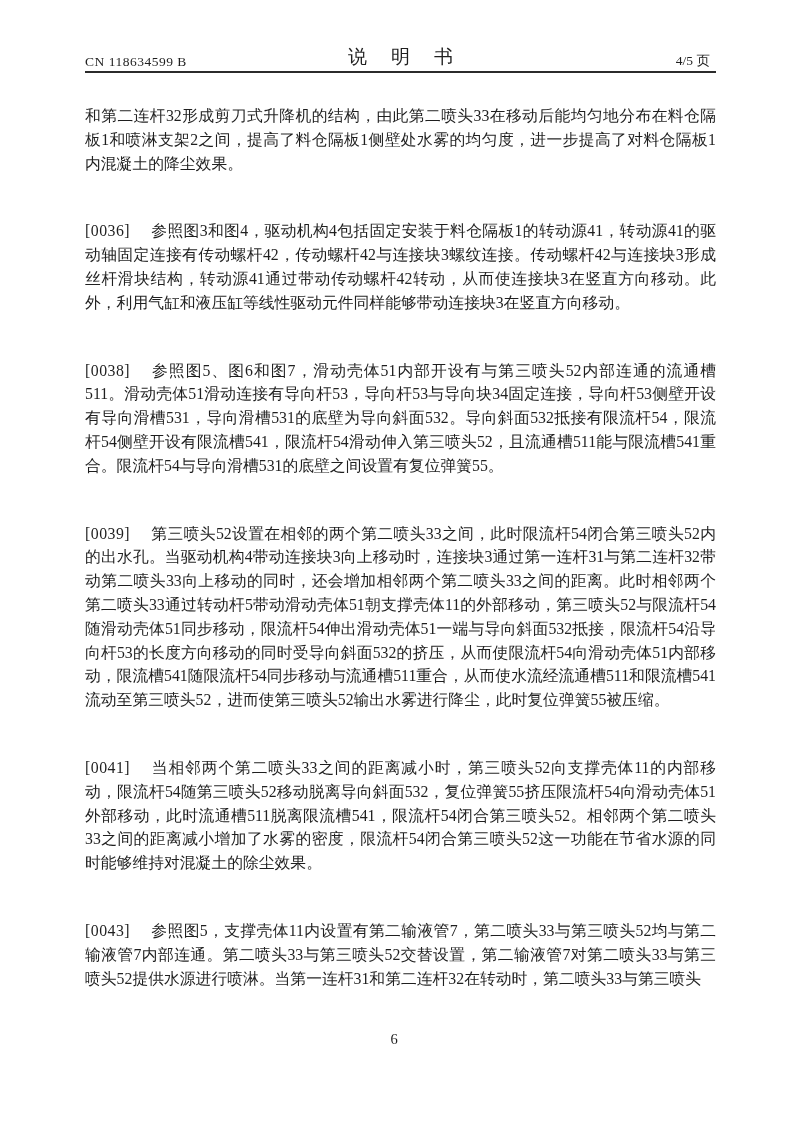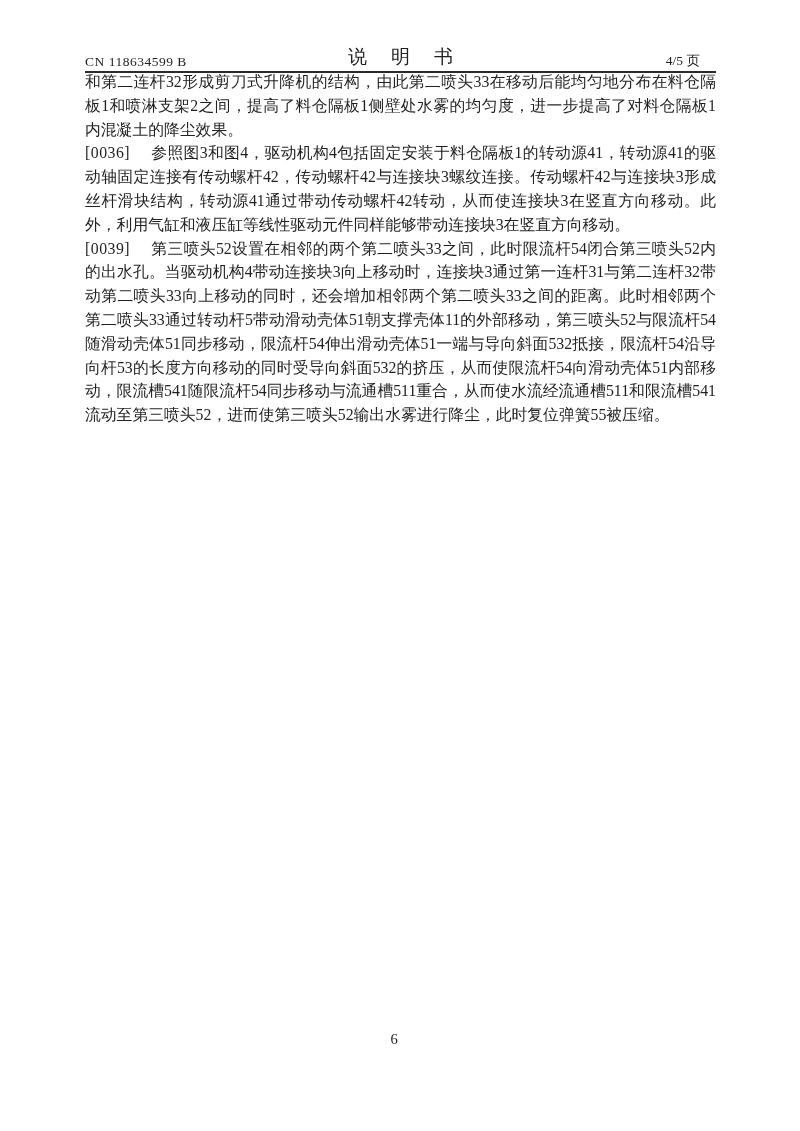--- a/index.html
+++ b/index.html
@@ -37,52 +37,53 @@
     right: 0;
     bottom: 0;
     text-align: center;
     font-size: 19px;
     letter-spacing: 24px;
     text-indent: 24px;
     white-space: nowrap;
   }
   .page-indicator {
     position: absolute;
-    right: 16px;
+    right: 6px;
     bottom: 0;
     font-size: 13.5px;
     white-space: nowrap;
     text-align: right;
   }
   .header-rule {
     position: absolute;
     left: 85px;
     top: 71px;
     width: 631px;
     height: 0;
     border-top: 2px solid #2b2b2b;
   }
   .body-text {
     position: absolute;
     left: 85px;
-    top: 70px;
+    top: 104px;
     width: 631px;
     font-size: 15.8px;
     line-height: 23.8px;
     text-align: justify;
     text-justify: inter-ideograph;
   }
   .paragraph {
     margin: 0;
     padding: 0;
   }
   .pnum {
     display: inline-block;
     width: 66px;
     letter-spacing: 0.5px;
+    margin-top: 44px;
   }
   .footer {
     position: absolute;
     left: 0;
     top: 1031px;
     width: 100%;
     text-align: center;
     font-size: 14.5px;
   }
 </style>
@@ -94,20 +95,23 @@
   <div class="header">
     <span class="doc-number">CN 118634599 B</span>
     <span class="doc-title">说明书</span>
     <span class="page-indicator">4/5 页</span>
   </div>
   <div class="header-rule"></div>
 
   <div class="body-text">
     <p class="paragraph"><span>和第二连杆32形成剪刀式升降机的结构，由此第二喷头33在移动后能均匀地分布在料仓隔板1和喷淋支架2之间，提高了料仓隔板1侧壁处水雾的均匀度，进一步提高了对料仓隔板1内混凝土的降尘效果。</span></p>
     <p class="paragraph"><span class="pnum">[0036]</span><span>参照图3和图4，驱动机构4包括固定安装于料仓隔板1的转动源41，转动源41的驱动轴固定连接有传动螺杆42，传动螺杆42与连接块3螺纹连接。传动螺杆42与连接块3形成丝杆滑块结构，转动源41通过带动传动螺杆42转动，从而使连接块3在竖直方向移动。此外，利用气缸和液压缸等线性驱动元件同样能够带动连接块3在竖直方向移动。</span></p>
+    <p class="paragraph"><span class="pnum">[0038]</span><span>参照图5、图6和图7，滑动壳体51内部开设有与第三喷头52内部连通的流通槽511。滑动壳体51滑动连接有导向杆53，导向杆53与导向块34固定连接，导向杆53侧壁开设有导向滑槽531，导向滑槽531的底壁为导向斜面532。导向斜面532抵接有限流杆54，限流杆54侧壁开设有限流槽541，限流杆54滑动伸入第三喷头52，且流通槽511能与限流槽541重合。限流杆54与导向滑槽531的底壁之间设置有复位弹簧55。</span></p>
     <p class="paragraph"><span class="pnum">[0039]</span><span>第三喷头52设置在相邻的两个第二喷头33之间，此时限流杆54闭合第三喷头52内的出水孔。当驱动机构4带动连接块3向上移动时，连接块3通过第一连杆31与第二连杆32带动第二喷头33向上移动的同时，还会增加相邻两个第二喷头33之间的距离。此时相邻两个第二喷头33通过转动杆5带动滑动壳体51朝支撑壳体11的外部移动，第三喷头52与限流杆54随滑动壳体51同步移动，限流杆54伸出滑动壳体51一端与导向斜面532抵接，限流杆54沿导向杆53的长度方向移动的同时受导向斜面532的挤压，从而使限流杆54向滑动壳体51内部移动，限流槽541随限流杆54同步移动与流通槽511重合，从而使水流经流通槽511和限流槽541流动至第三喷头52，进而使第三喷头52输出水雾进行降尘，此时复位弹簧55被压缩。</span></p>
+    <p class="paragraph"><span class="pnum">[0041]</span><span>当相邻两个第二喷头33之间的距离减小时，第三喷头52向支撑壳体11的内部移动，限流杆54随第三喷头52移动脱离导向斜面532，复位弹簧55挤压限流杆54向滑动壳体51外部移动，此时流通槽511脱离限流槽541，限流杆54闭合第三喷头52。相邻两个第二喷头33之间的距离减小增加了水雾的密度，限流杆54闭合第三喷头52这一功能在节省水源的同时能够维持对混凝土的除尘效果。</span></p>
+    <p class="paragraph"><span class="pnum">[0043]</span><span>参照图5，支撑壳体11内设置有第二输液管7，第二喷头33与第三喷头52均与第二输液管7内部连通。第二喷头33与第三喷头52交替设置，第二输液管7对第二喷头33与第三喷头52提供水源进行喷淋。当第一连杆31和第二连杆32在转动时，第二喷头33与第三喷头</span></p>
   </div>
 
   <div class="footer">
     <span>6</span>
   </div>
 
 </div>
 
 </body></html>

